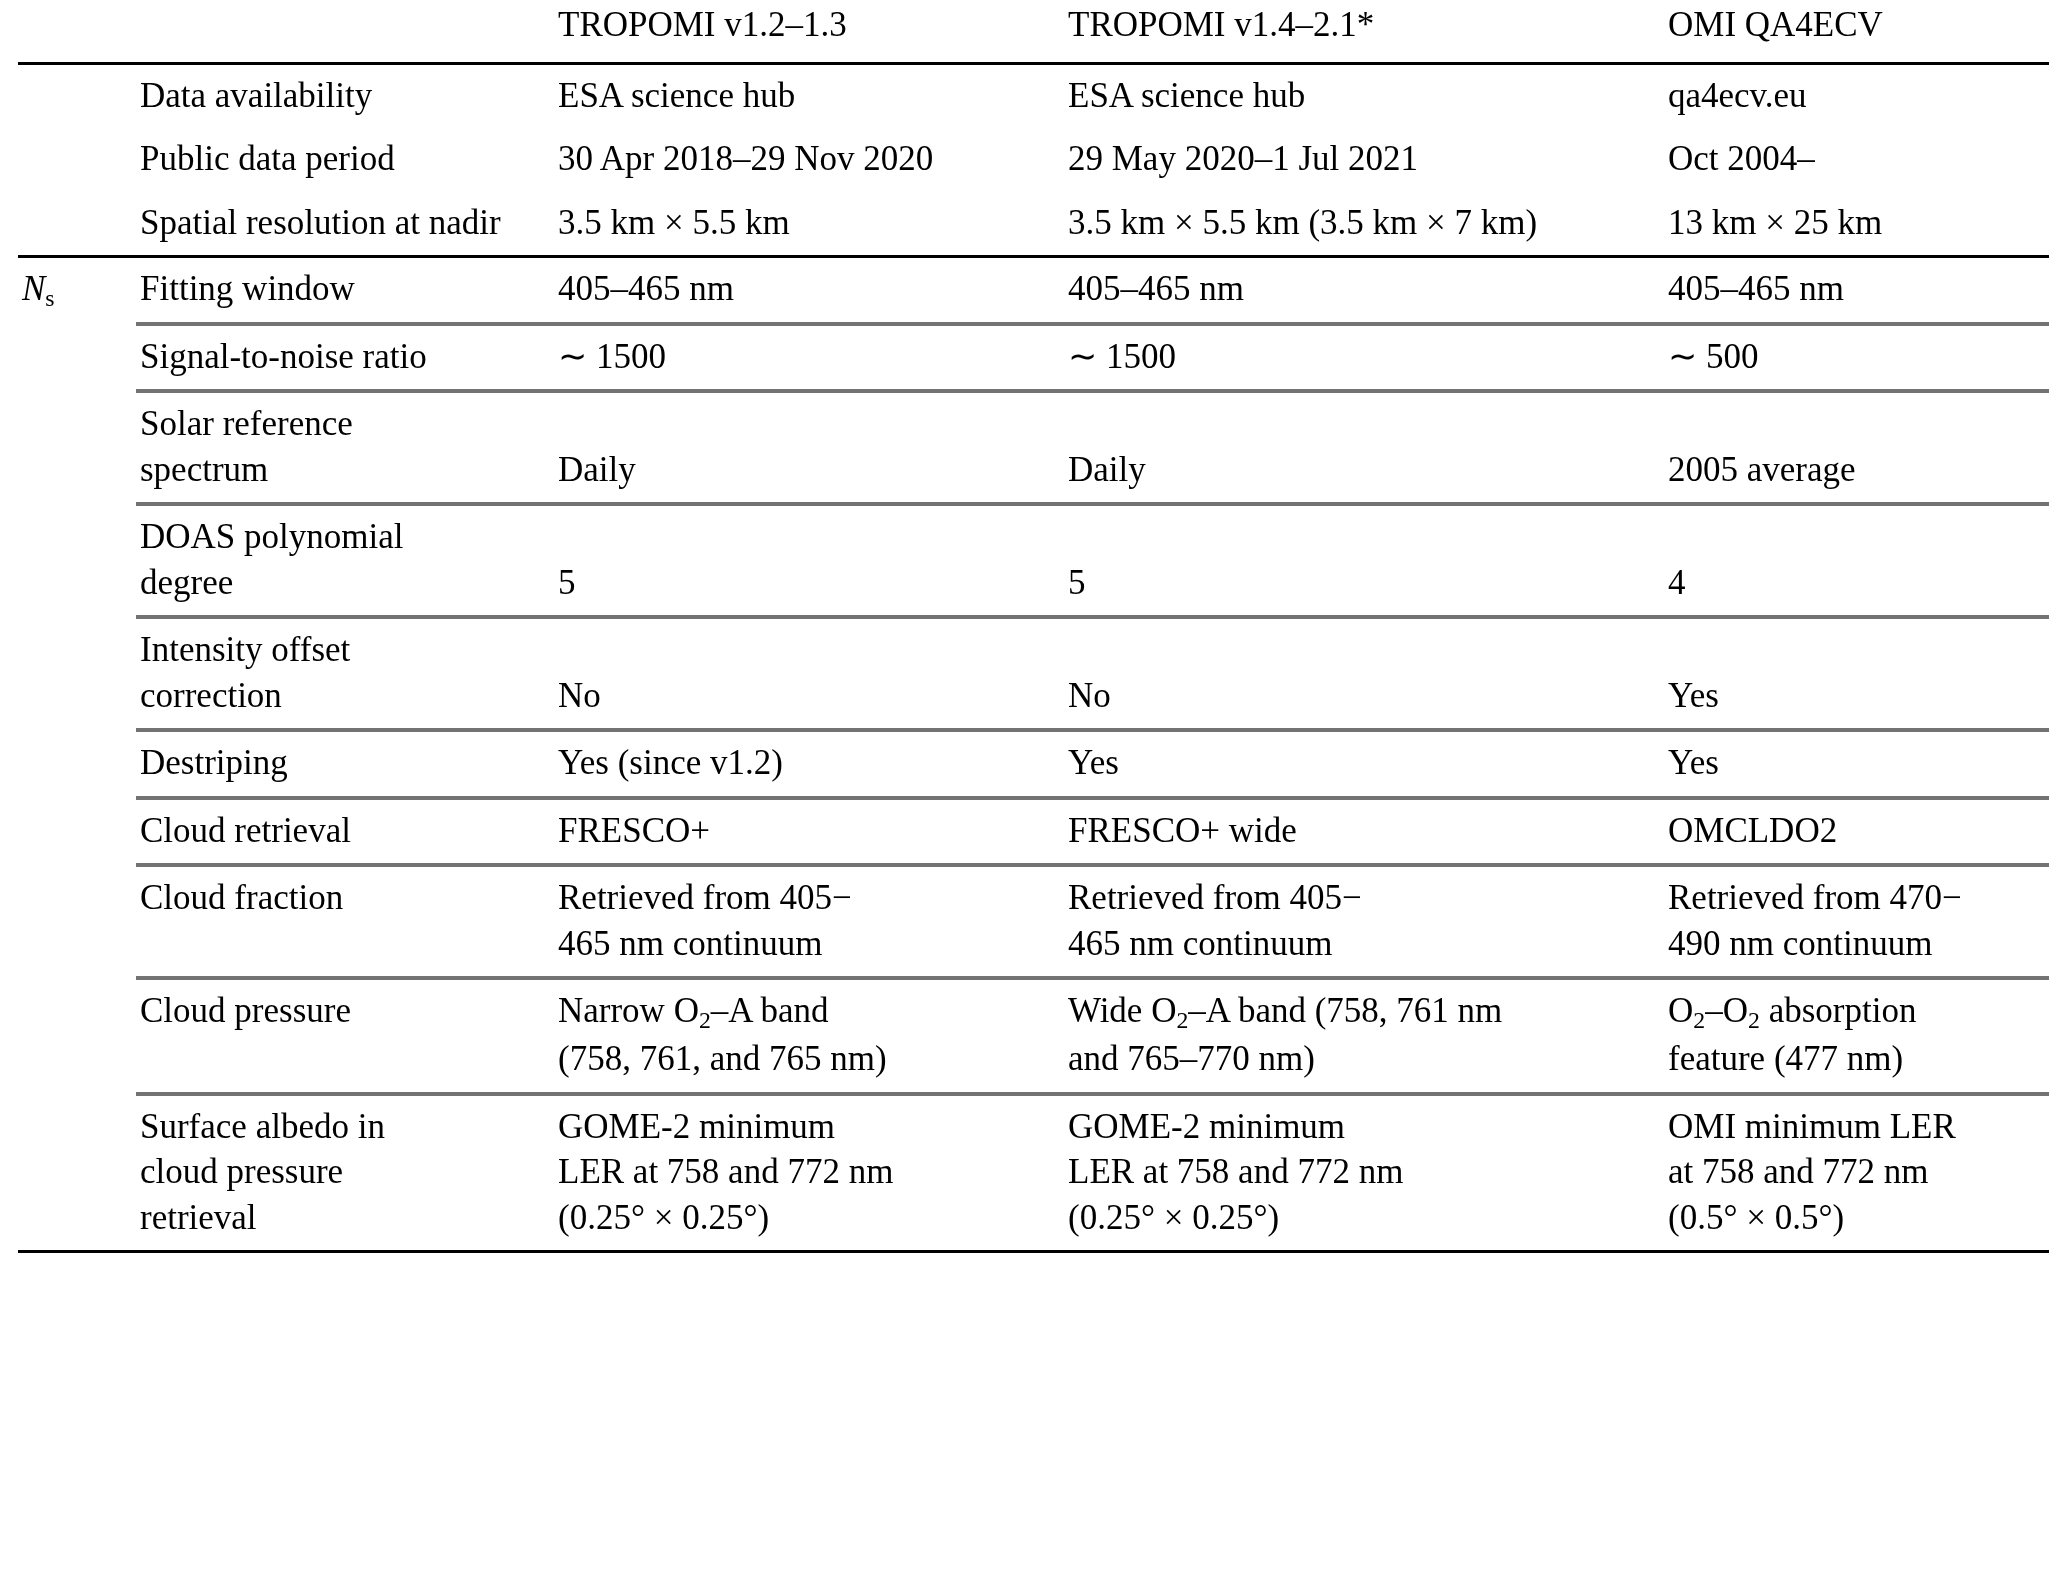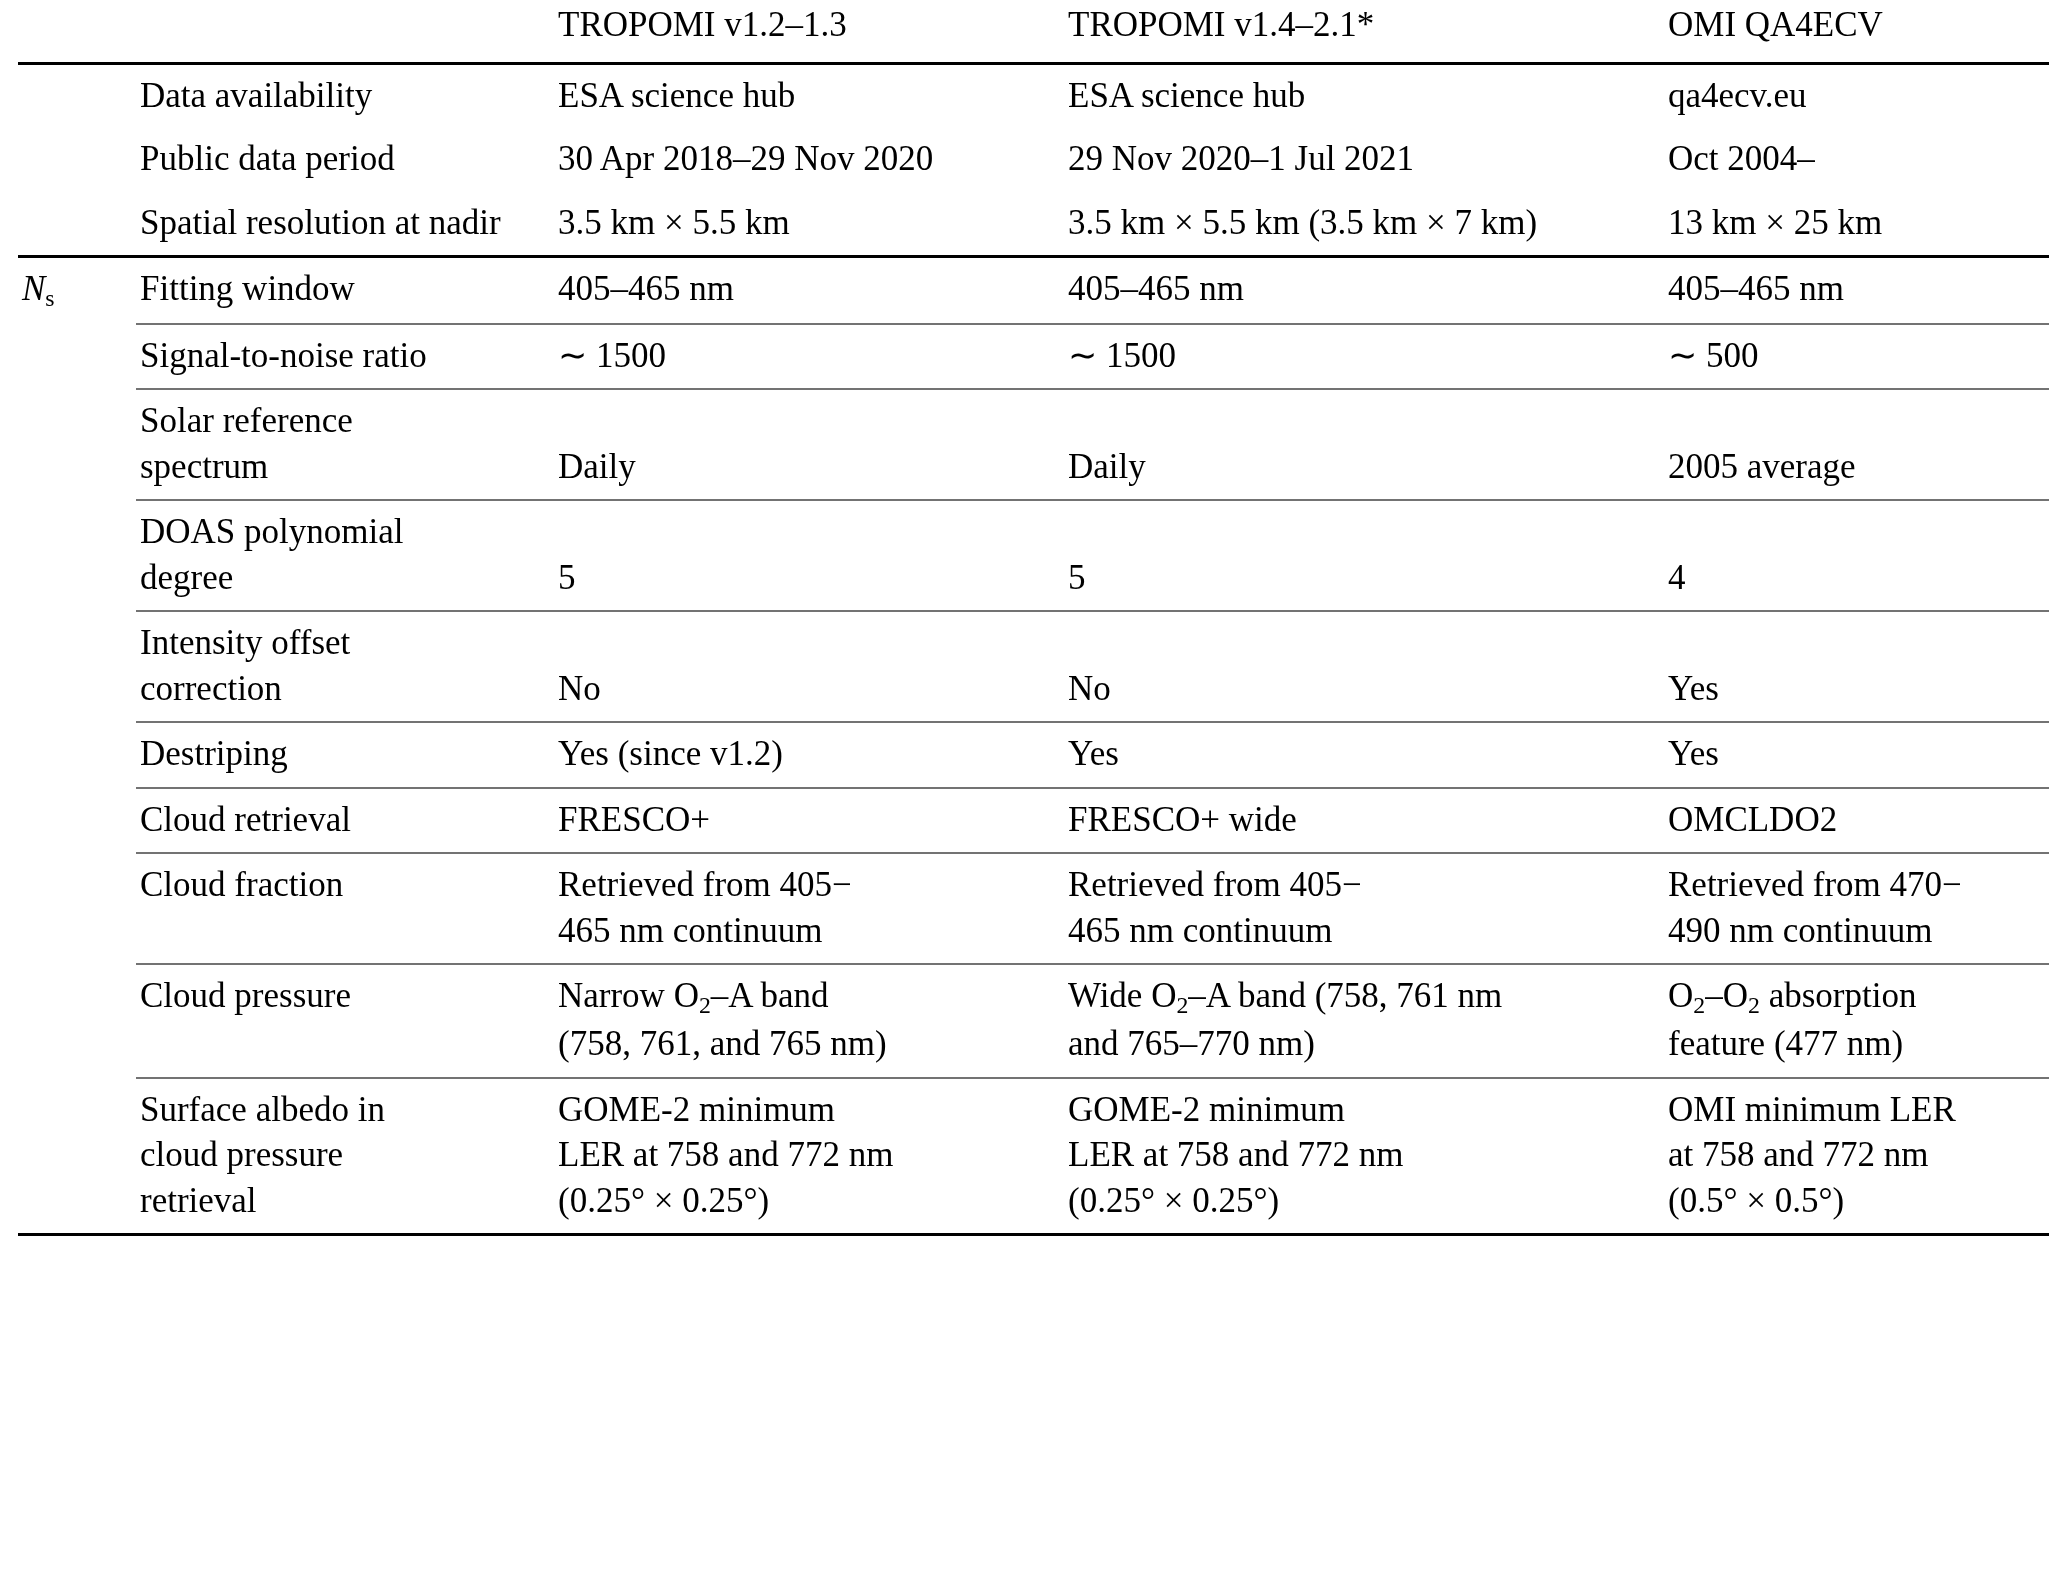--- a/index.html
+++ b/index.html
@@ -47,21 +47,21 @@
   .param-cell { padding-left: 14px; }
   .val-cell  { padding-left: 6px; }
 
   .nowrap { white-space: nowrap; }
   .ln { display: block; white-space: nowrap; }
 
   sub { font-size: 0.68em; vertical-align: -0.25em; }
   .ital { font-style: italic; }
 
   
-  .sep-inner td { border-top: 2px solid #737373; }
+  .sep-inner td { border-top: 4px solid #737373; }
   .sep-inner td.no-rule { border-top: none; }
 </style>
 </head>
 <body>
 
 <div class="table-wrap">
 <table class="paper-table">
   <colgroup>
     <col class="c-group">
     <col class="c-param">
@@ -83,21 +83,21 @@
       <td class="pad-cell"></td>
       <td class="param-cell nowrap">Data availability</td>
       <td class="val-cell nowrap">ESA science hub</td>
       <td class="val-cell nowrap">ESA science hub</td>
       <td class="val-cell nowrap">qa4ecv.eu</td>
     </tr>
     <tr>
       <td class="pad-cell"></td>
       <td class="param-cell nowrap">Public data period</td>
       <td class="val-cell nowrap">30 Apr 2018–29 Nov 2020</td>
-      <td class="val-cell nowrap">29 Nov 2020–1 Jul 2021</td>
+      <td class="val-cell nowrap">29 May 2020–1 Jul 2021</td>
       <td class="val-cell nowrap">Oct 2004–</td>
     </tr>
     <tr>
       <td class="pad-cell"></td>
       <td class="param-cell nowrap">Spatial resolution at nadir</td>
       <td class="val-cell nowrap">3.5 km × 5.5 km</td>
       <td class="val-cell nowrap">3.5 km × 5.5 km (3.5 km × 7 km)</td>
       <td class="val-cell nowrap">13 km × 25 km</td>
     </tr>
 

